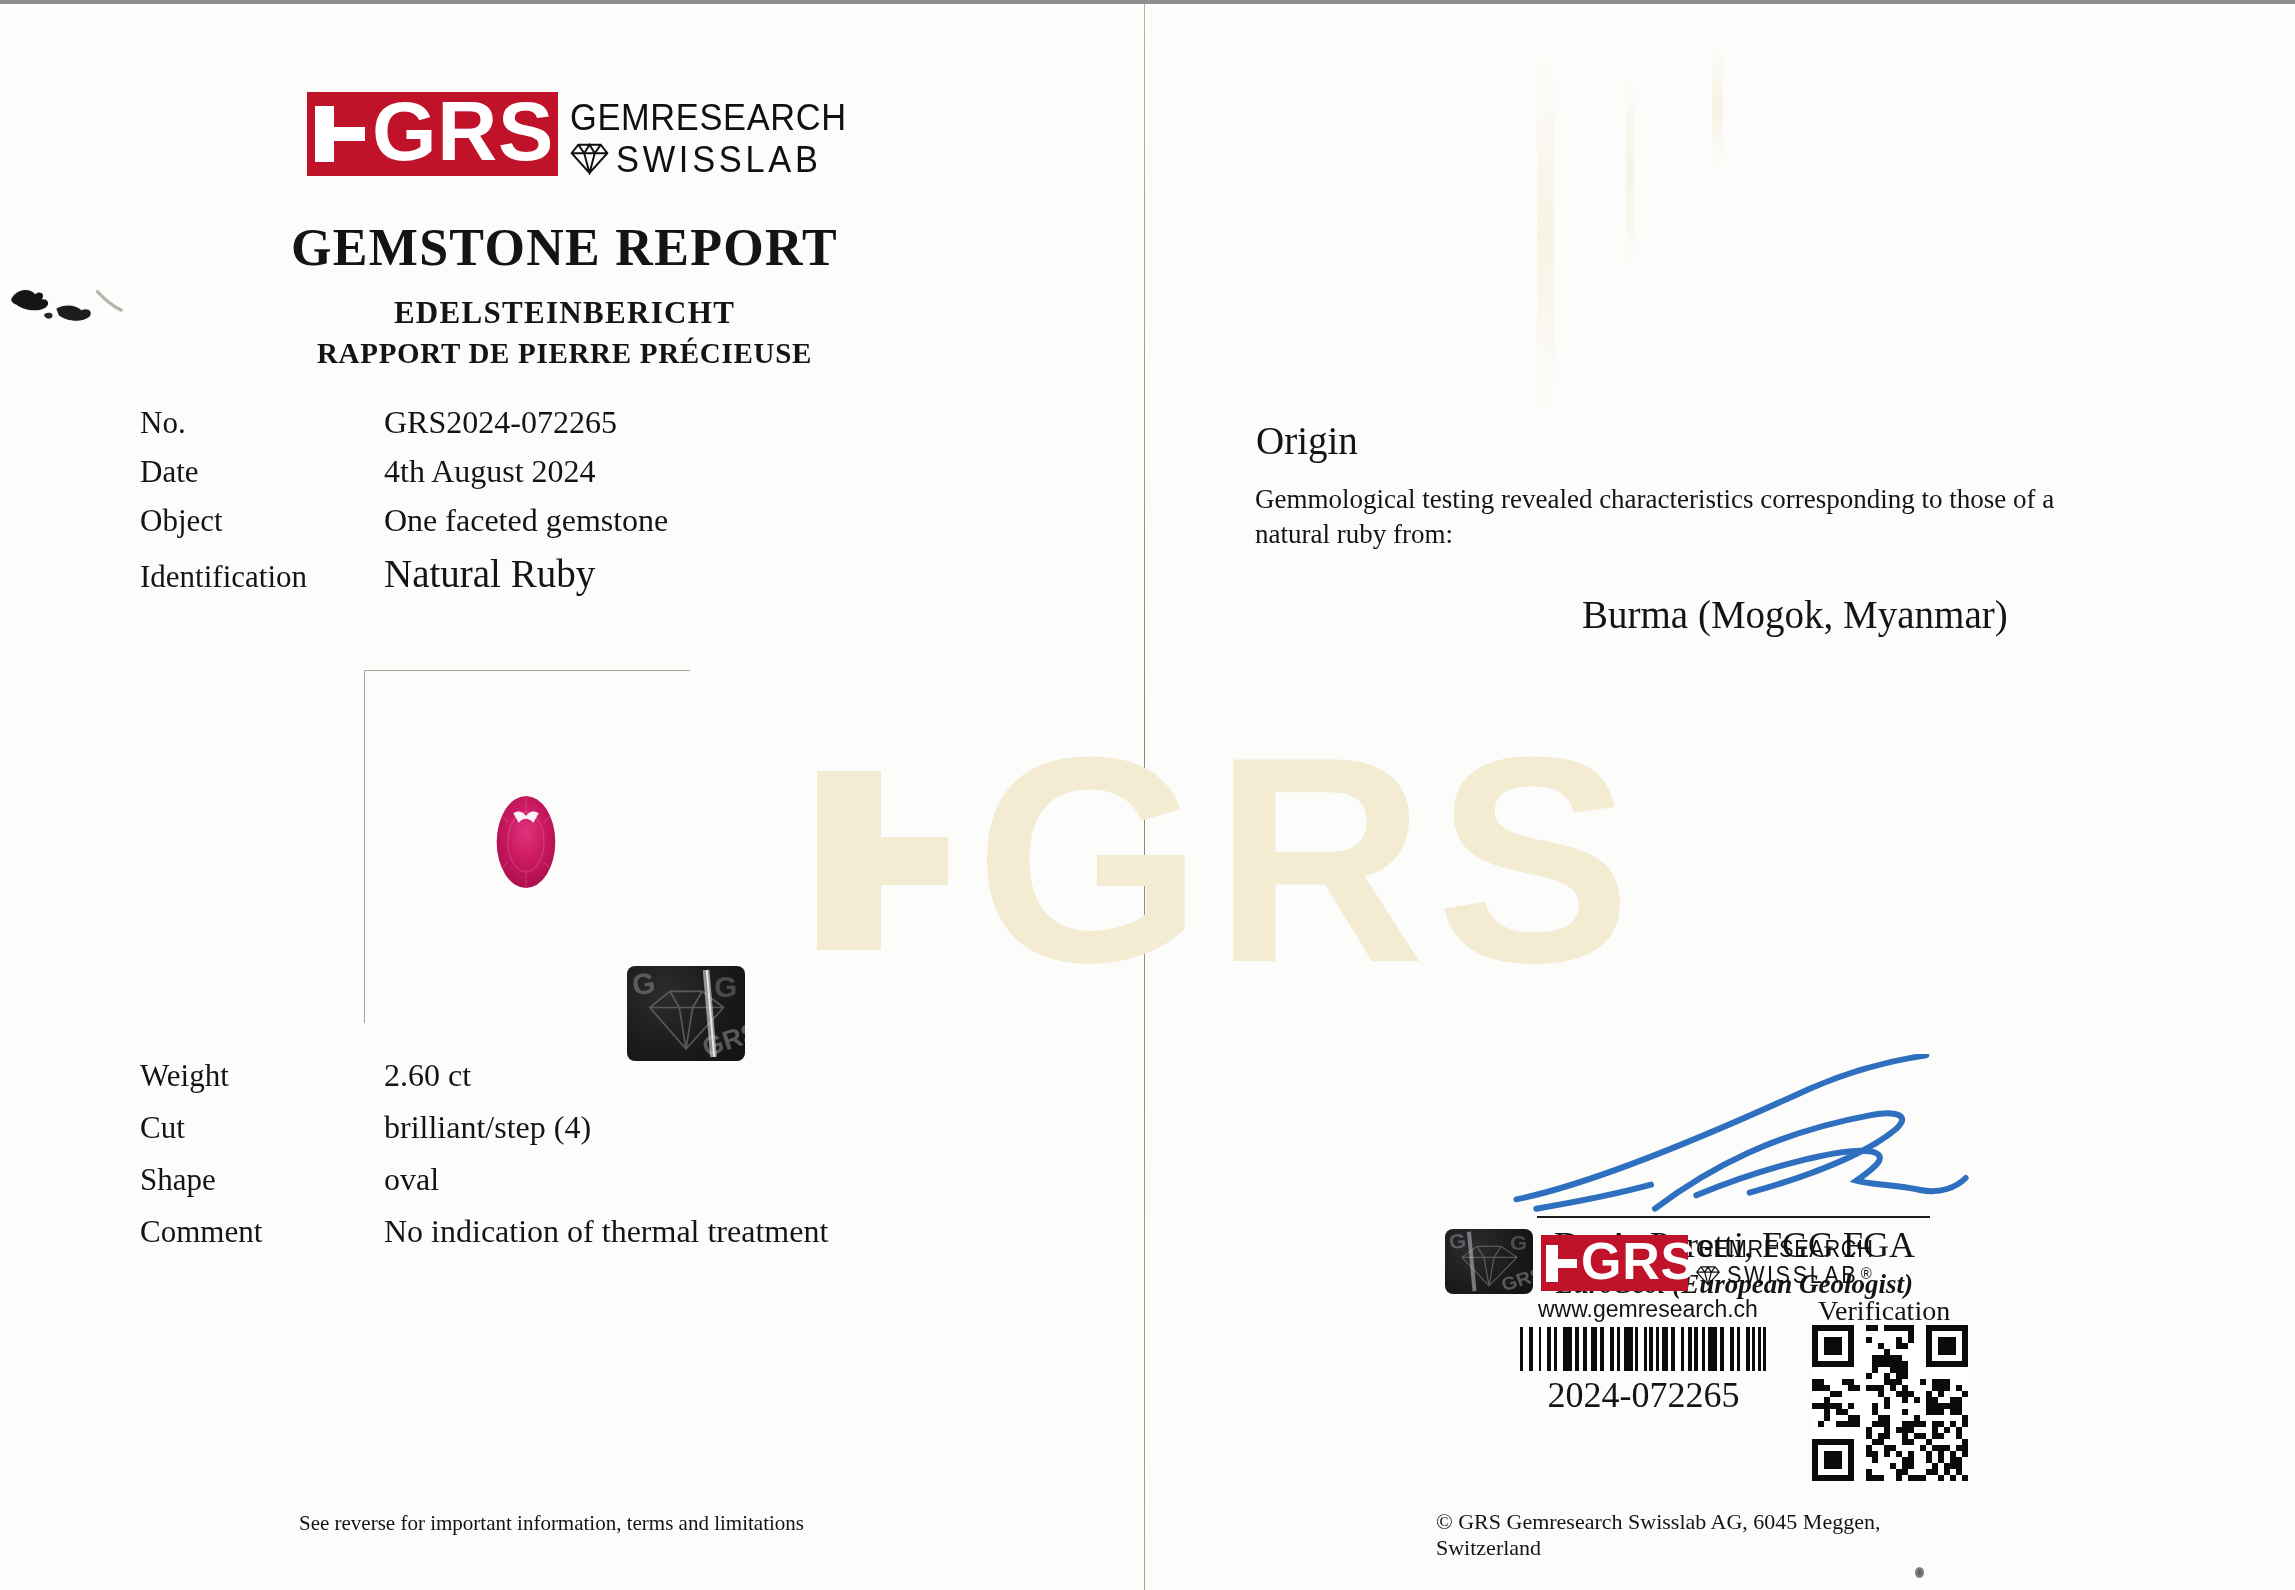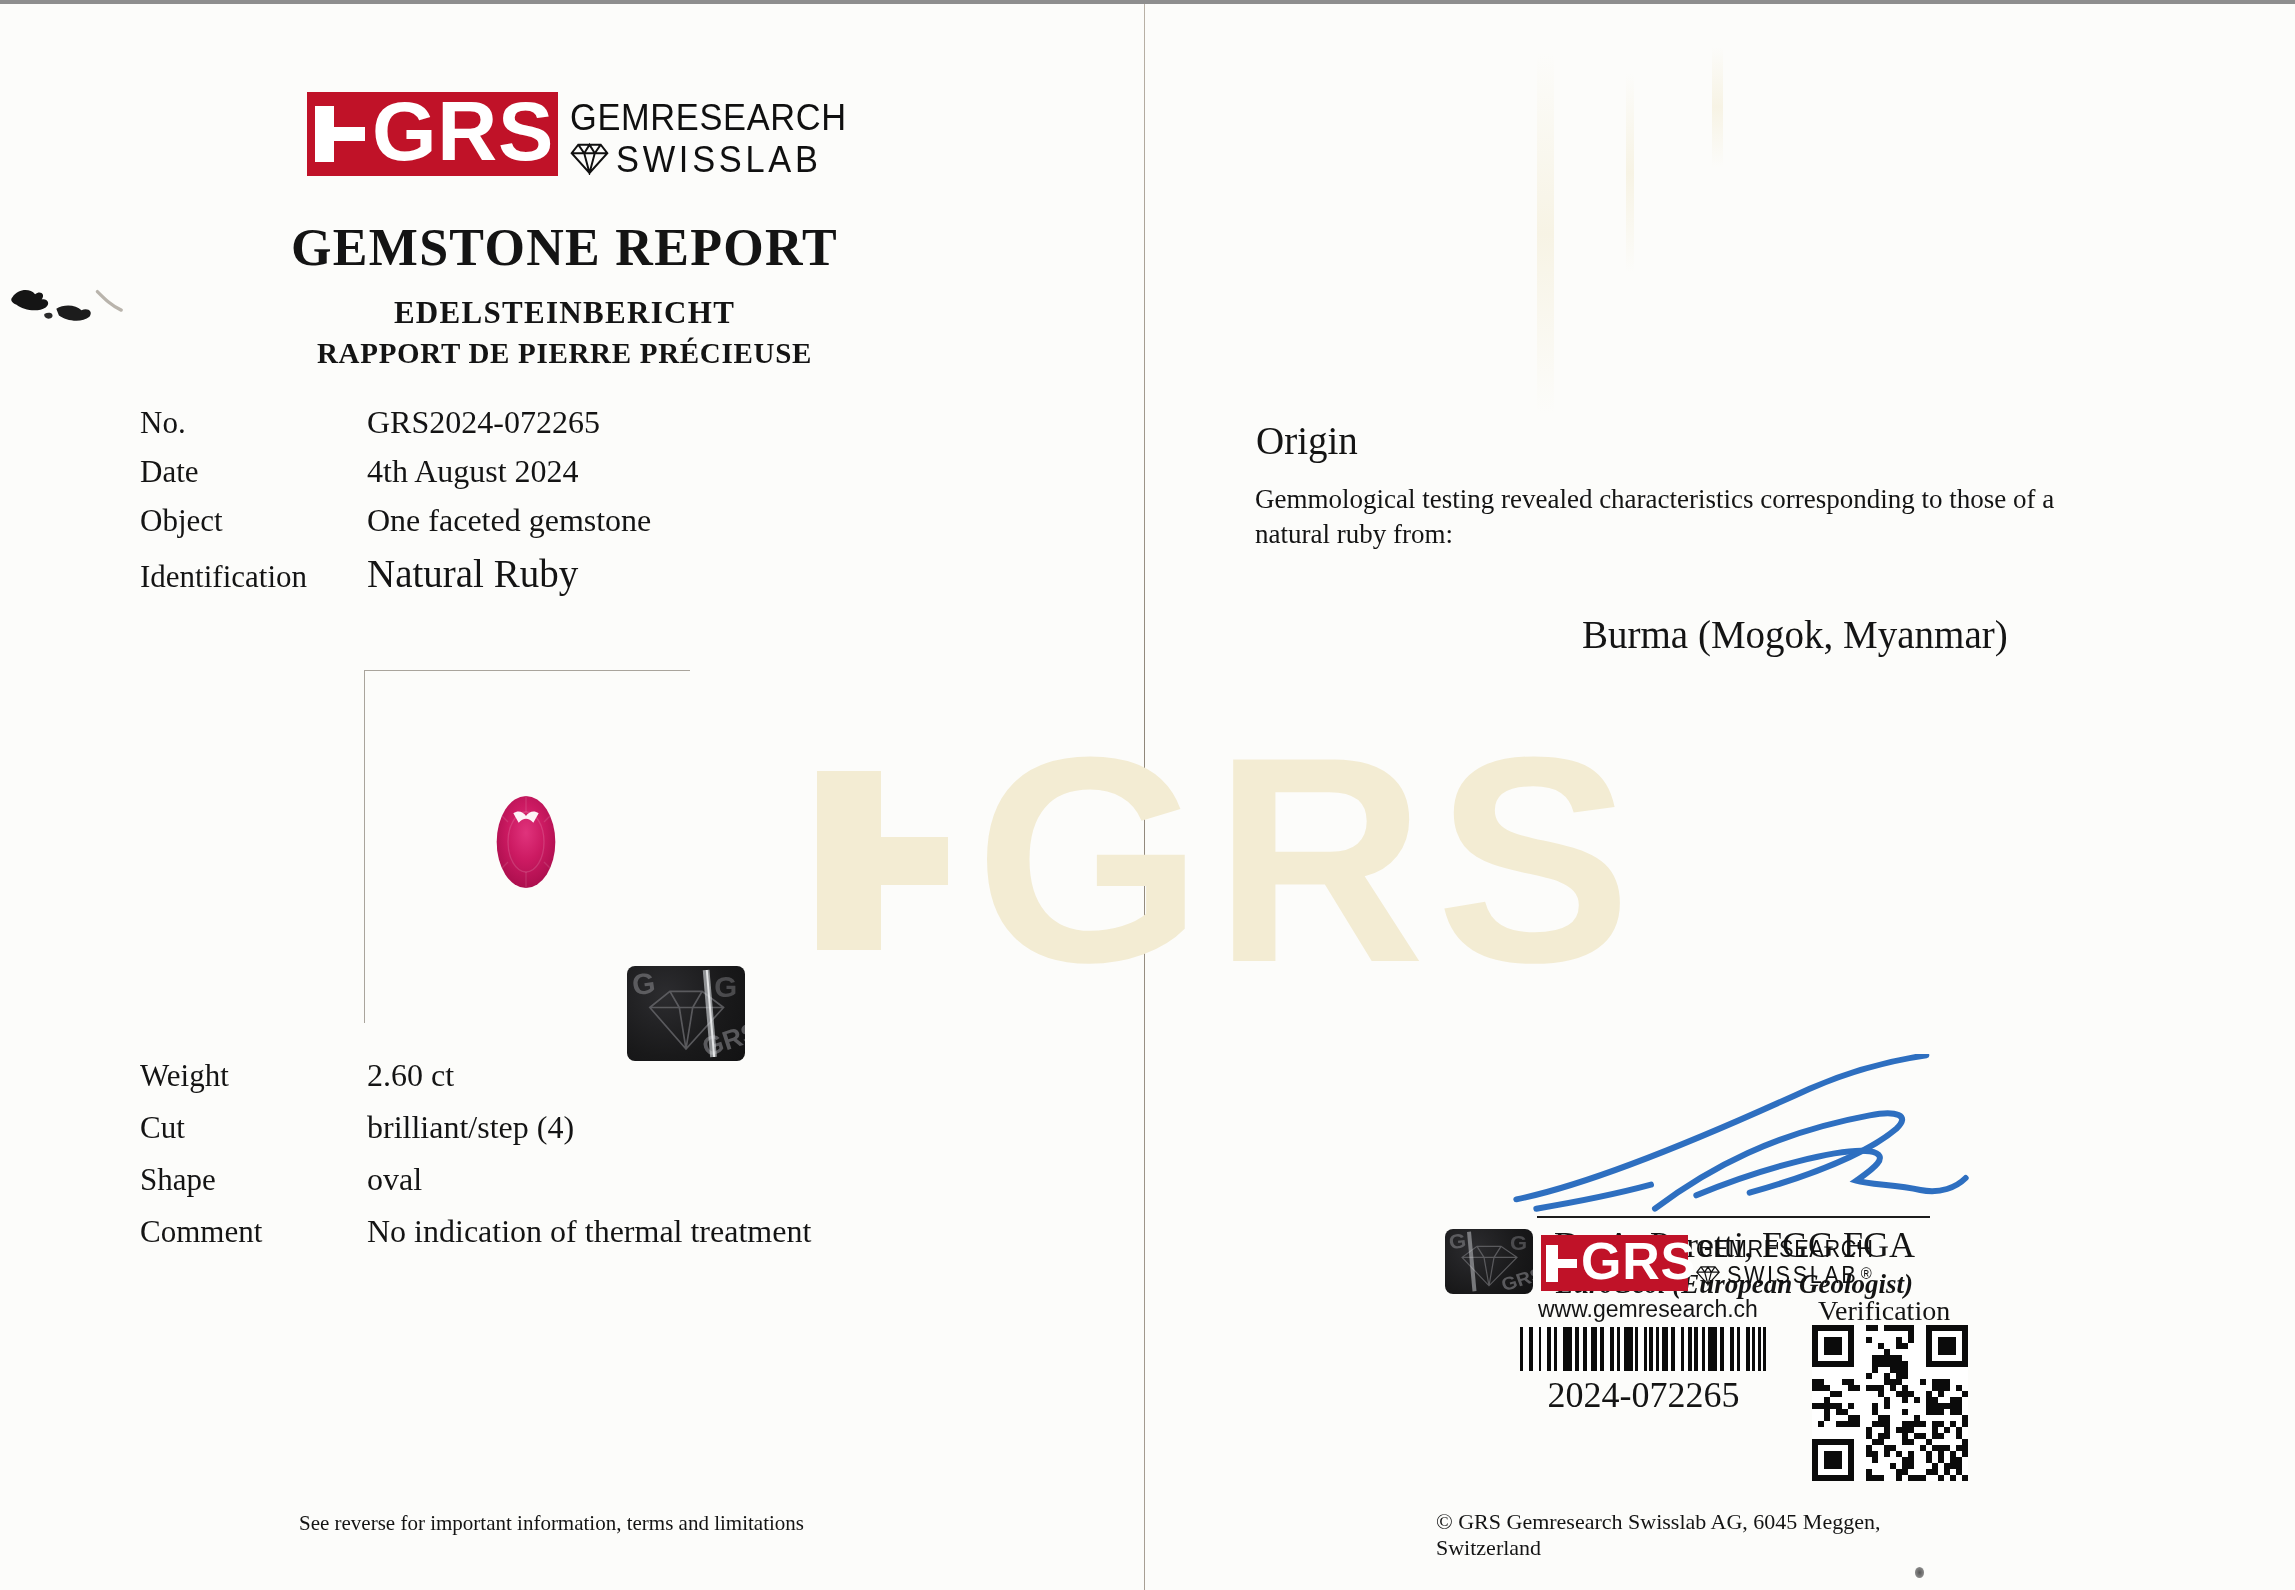--- a/index.html
+++ b/index.html
@@ -47,35 +47,35 @@
   .subtitle-fr{position:absolute;left:267px;top:337px;width:595px;text-align:center;
                font-weight:bold;font-size:29px;letter-spacing:0.7px;}
   
   .details{position:absolute;left:140px;}
   .details.top{top:404px;}
   .details.bottom{top:1057px;}
   .details .row{display:flex;align-items:baseline;}
   .details.top .row{height:49px;}
   .details.bottom .row{height:52px;}
   .details .label{width:227px;font-size:31px;}
-  .details .value{font-size:32px;}
+  .details .value{font-size:32px;margin-left:17px;}
   .details .value.value-large{font-size:39px;}
   
   .photo-box{position:absolute;left:364px;top:670px;width:325px;height:352px;
              border-top:1.3px solid #a9a49c;border-left:1.3px solid #a9a49c;}
   .ruby{position:absolute;left:496px;top:795px;width:60px;height:94px;}
   .holo-sticker{position:absolute;border-radius:8px;overflow:hidden;
       background:radial-gradient(circle at 32% 30%,#2c2c2f 0%,#19191a 60%,#121213 100%);}
   .sticker-1{left:627px;top:966px;width:118px;height:95px;}
   .sticker-2{left:1445px;top:1229px;width:88px;height:65px;}
   .holo-sticker svg{width:100%;height:100%;display:block;}
   
   .origin-title{position:absolute;left:1256px;top:418px;font-size:39px;}
   .origin-desc{position:absolute;left:1255px;top:482px;width:818px;font-size:27px;line-height:1.3;}
-  .origin-value{position:absolute;left:1582px;top:612px;font-size:39px;}
+  .origin-value{position:absolute;left:1582px;top:592px;font-size:39px;}
   .signature-svg{position:absolute;left:1496px;top:1054px;width:474px;height:160px;}
   .sig-line{position:absolute;left:1537px;top:1216px;width:393px;height:2px;background:#1c1c1c;}
   .sig-name{position:absolute;left:1530px;top:1224px;width:409px;text-align:center;font-size:36px;}
   .sig-cred{position:absolute;left:1530px;top:1269px;width:409px;text-align:center;
             font-size:27px;font-style:italic;font-weight:bold;}
   .logo-footer{position:absolute;left:1541px;top:1235px;display:flex;}
   .grs-box.small{width:147px;height:56px;}
   .grs-box.small .bar{left:5.3px;top:10px;width:11.4px;height:37px;}
   .grs-box.small .arm{left:16.7px;top:24px;width:19.4px;height:9.4px;}
   .grs-box.small .acronym{left:40px;font-size:52px;}

